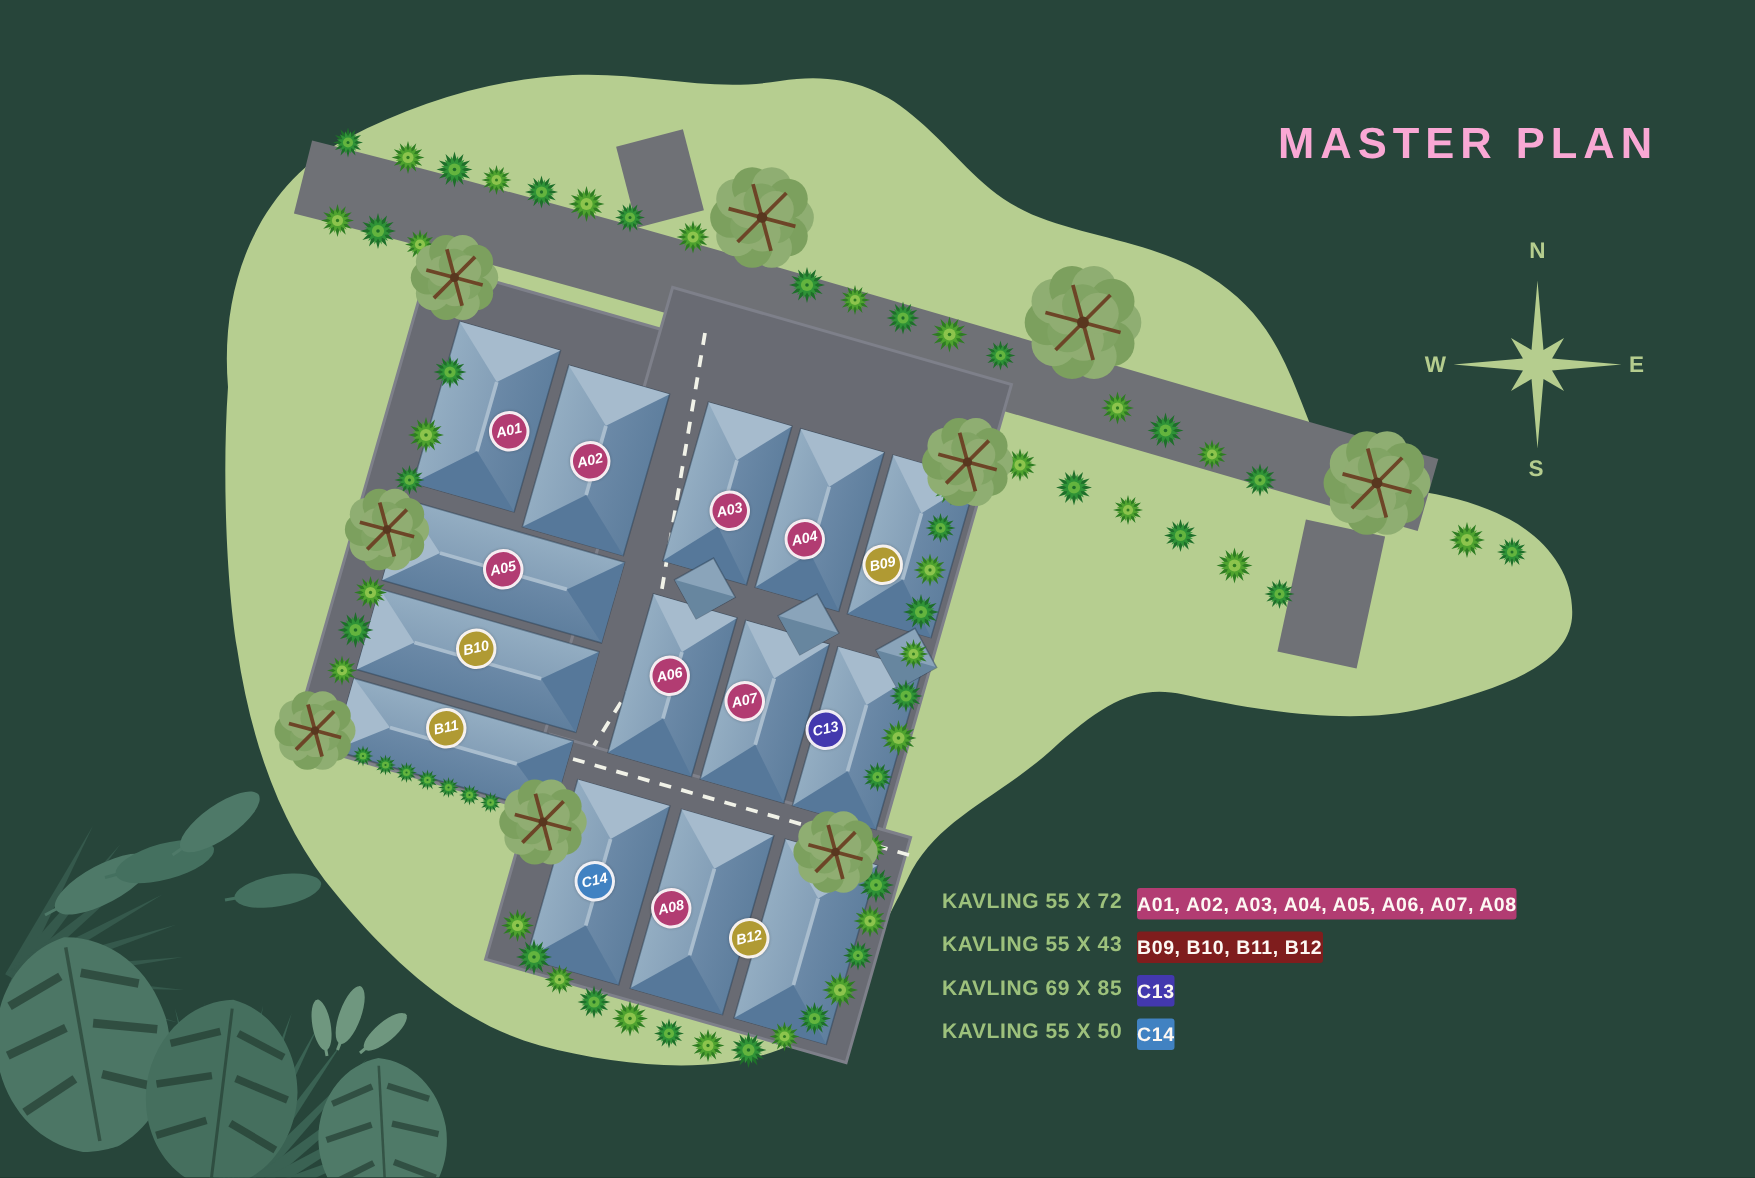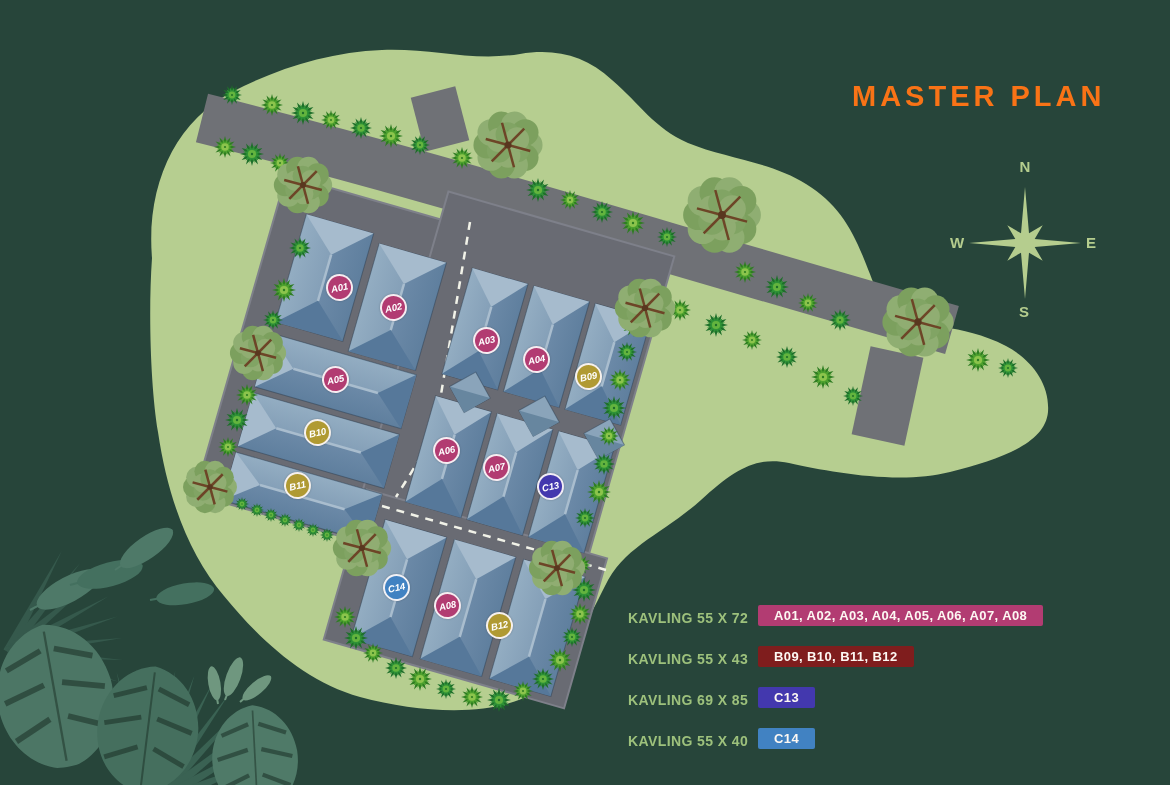--- a/index.html
+++ b/index.html
@@ -1,23 +1,23 @@
 <!DOCTYPE html>
 <html><head>
 <meta charset="utf-8">
 <style>
   html,body{margin:0;padding:0;background:#1d342b;font-family:"Liberation Sans",sans-serif;}
   .stage{position:relative;width:1170px;height:785px;overflow:hidden;background:#27453a;}
   .stage svg{position:absolute;left:0;top:0;}
-  .title{position:absolute;left:852px;top:80px;width:250px;color:#f97316;font-size:29px;
+  .title{position:absolute;left:852px;top:80px;width:250px;color:#f9a8d4;font-size:29px;
          font-weight:700;letter-spacing:4px;text-align:center;white-space:nowrap;}
   .legend{position:absolute;left:628px;top:592px;display:flex;flex-direction:column;gap:7px;}
-  .lrow{display:flex;align-items:flex-end;height:22px;margin-top:12px;}
+  .lrow{display:flex;align-items:flex-start;height:22px;}
   .llabel{width:128px;color:#9dc17c;font-size:14px;font-weight:600;letter-spacing:.4px;white-space:nowrap;}
-  .lchip{display:inline-block;margin-left:2px;padding:3px 16px;border-radius:2px;color:#fdf8f3;
+  .lchip{display:inline-block;margin-left:2px;padding:3px 0;border-radius:2px;color:#fdf8f3;
          font-size:13px;font-weight:700;letter-spacing:.4px;white-space:nowrap;}
   .badge{position:absolute;width:27px;height:27px;border-radius:50%;
          border:2px solid rgba(250,246,248,.95);box-sizing:border-box;
          display:flex;align-items:center;justify-content:center;
          color:#fff;font-size:9.5px;font-weight:700;font-style:italic;
          transform:rotate(-12deg);box-shadow:0 0 2px rgba(0,0,0,.25);}
   text.compass-letter{fill:#b5cd8e;font-size:15px;font-weight:700;font-family:"Liberation Sans",sans-serif;}
 </style>
 </head>
 <body>
@@ -862,21 +862,21 @@
     </div>
     <div class="lrow">
       <span class="llabel">KAVLING 55 X 43</span>
       <span class="lchip" style="background: #7f1d1d;">B09, B10, B11, B12</span>
     </div>
     <div class="lrow">
       <span class="llabel">KAVLING 69 X 85</span>
       <span class="lchip" style="background: rgb(67, 56, 174);">C13</span>
     </div>
     <div class="lrow">
-      <span class="llabel">KAVLING 55 X 40</span>
+      <span class="llabel">KAVLING 55 X 50</span>
       <span class="lchip" style="background: rgb(65, 130, 194);">C14</span>
     </div>
   </div>
 
   <div class="badge" style="left: 326px; top: 274px; background: rgb(178, 60, 114);">A01</div>
   <div class="badge" style="left: 380px; top: 294px; background: rgb(178, 60, 114);">A02</div>
   <div class="badge" style="left: 322px; top: 366px; background: rgb(178, 60, 114);">A05</div>
   <div class="badge" style="left: 304px; top: 419px; background: rgb(176, 154, 51);">B10</div>
   <div class="badge" style="left: 284px; top: 472px; background: rgb(176, 154, 51);">B11</div>
   <div class="badge" style="left: 473px; top: 327px; background: rgb(178, 60, 114);">A03</div>

